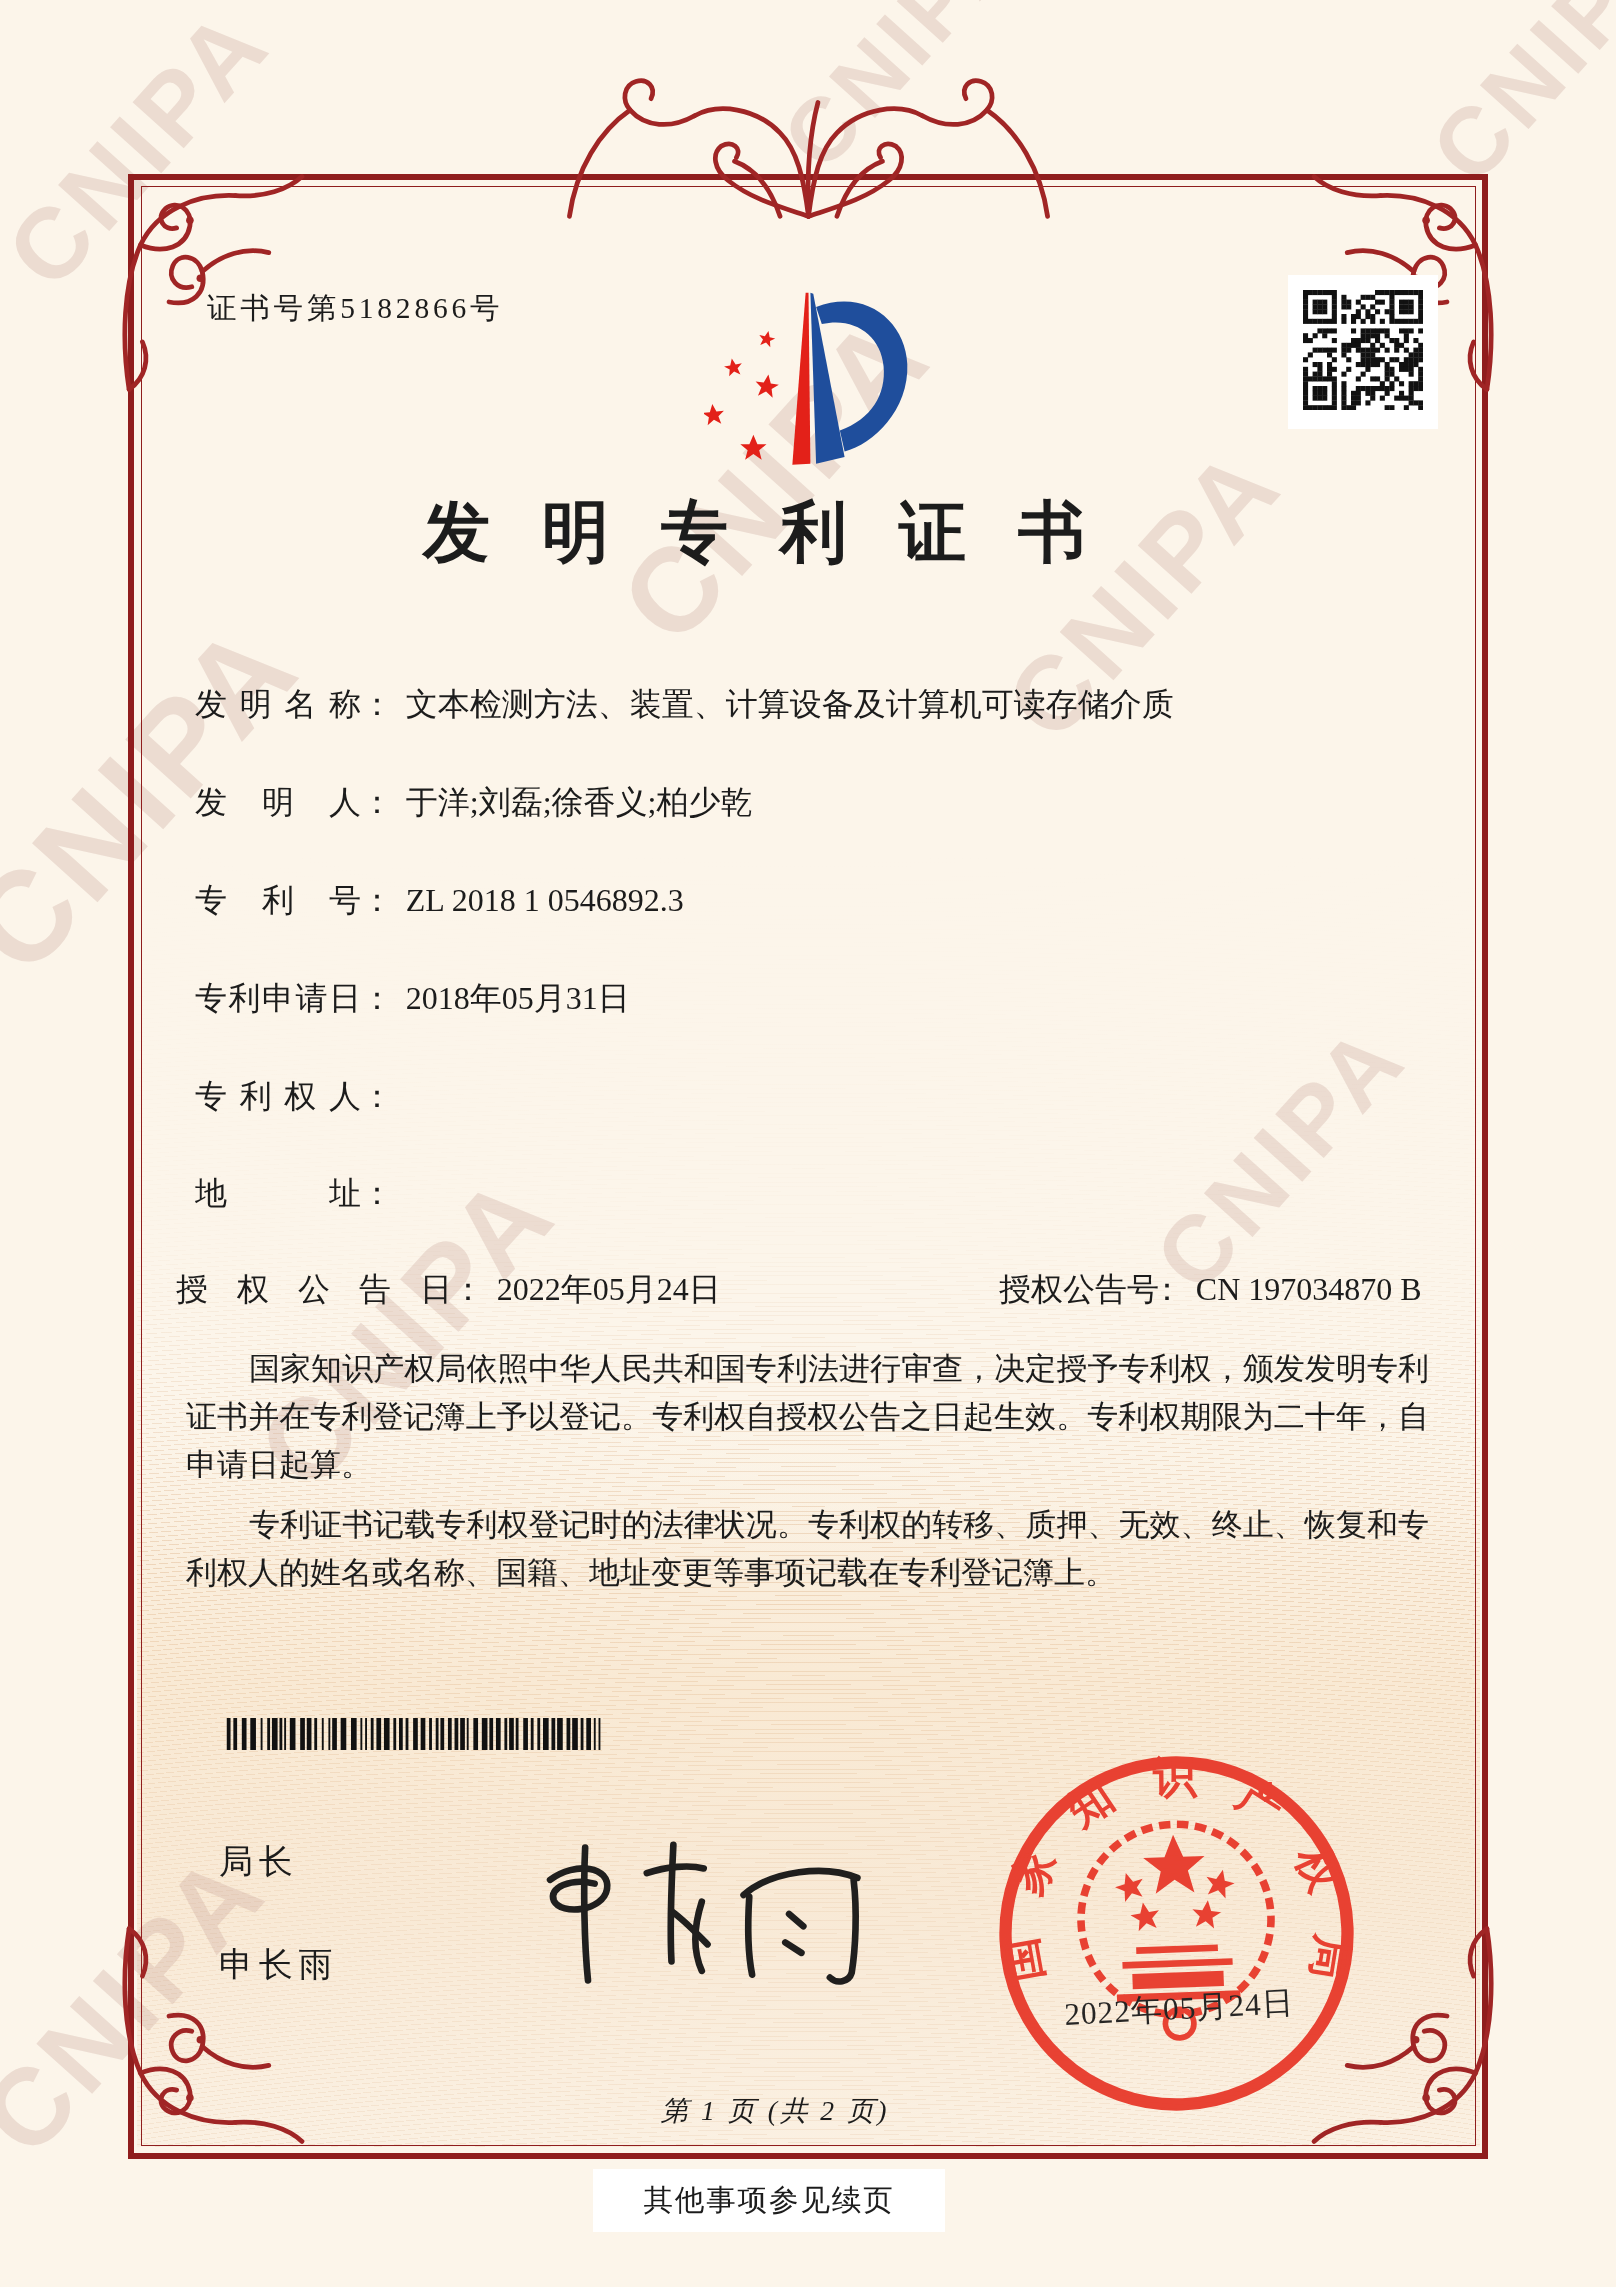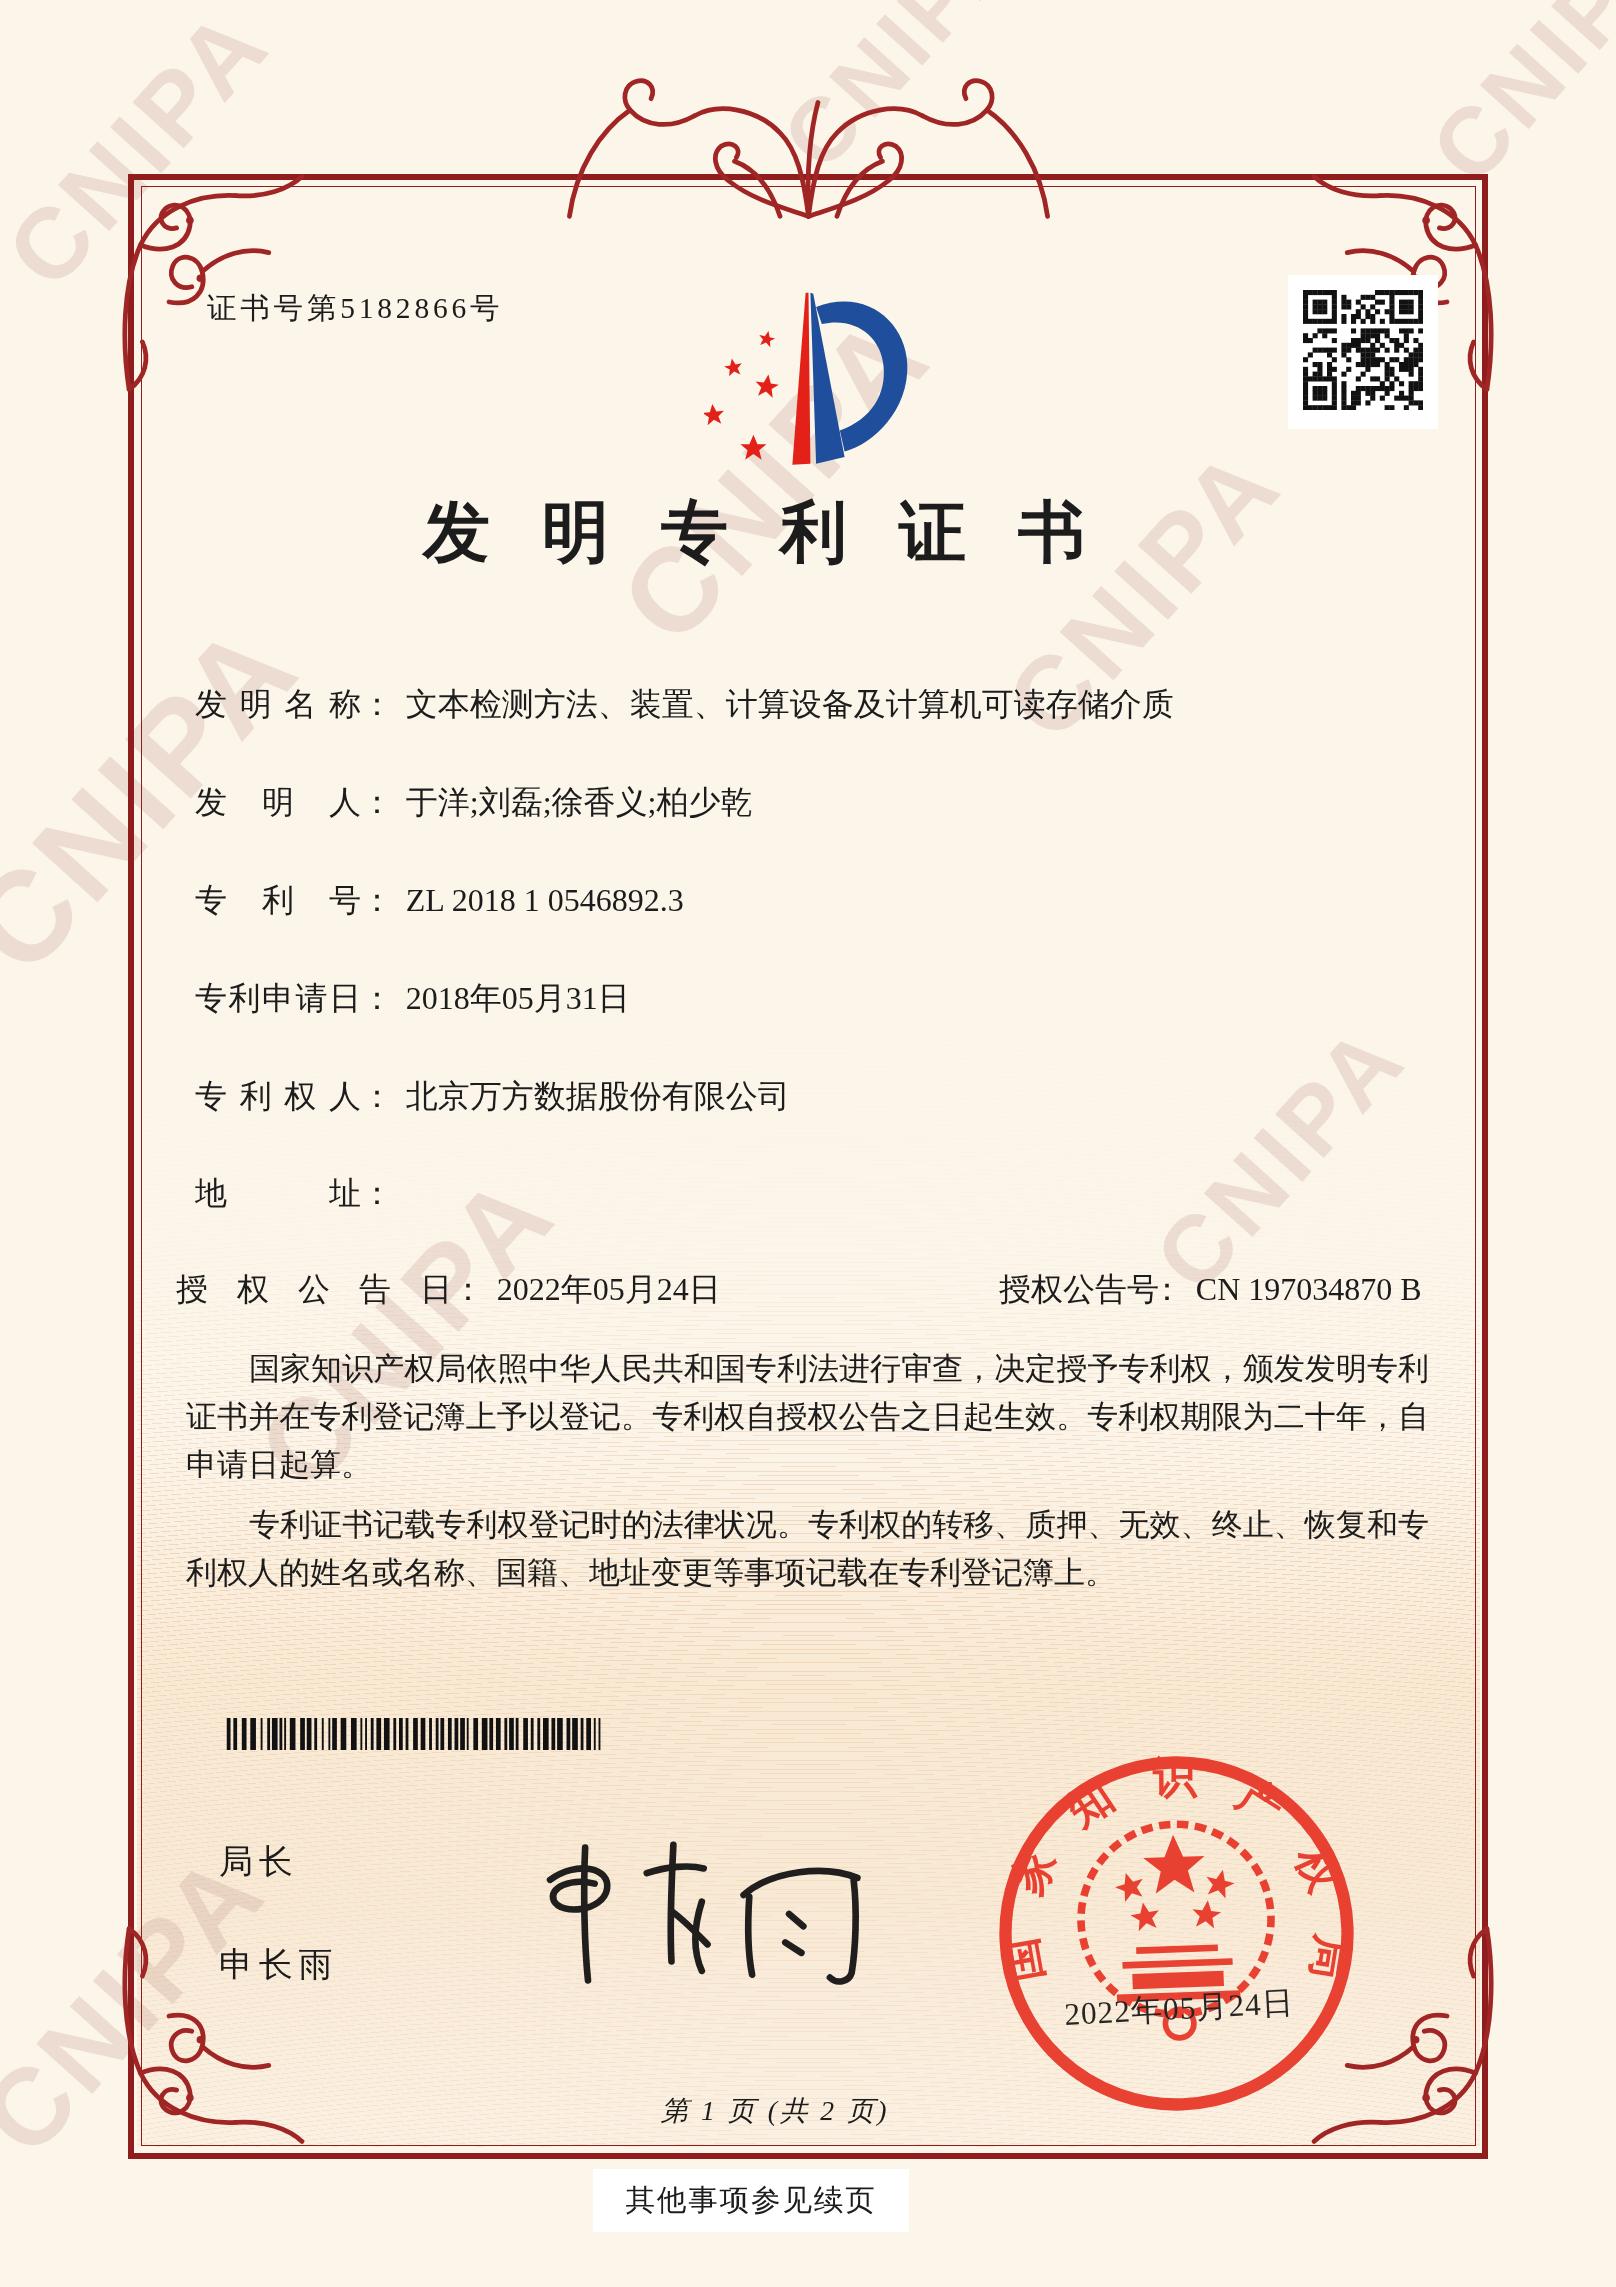--- a/index.html
+++ b/index.html
@@ -47,21 +47,21 @@
 
   
   #barcode{left:225px;top:1718px;z-index:4;}
   #officer-title{left:219px;top:1798px;font-family:"Liberation Sans","DejaVu Sans",sans-serif;
                  font-size:34px;font-weight:500;z-index:4;letter-spacing:5.7px;margin-top:41px;}
   #officer-name{left:219px;top:1942px;font-family:"Liberation Sans","DejaVu Sans",sans-serif;
                 font-size:34px;font-weight:500;z-index:4;letter-spacing:5.7px;}
   #signature{left:504px;top:1821px;z-index:4;}
   #seal{left:996px;top:1753px;z-index:6;opacity:.95;transform:rotate(-2deg);}
   #page-num{left:128px;top:2092px;width:1294px;text-align:center;font-size:27.6px;z-index:4;letter-spacing:2.9px;font-style:italic;}
-  #note-box{left:593px;top:2169px;width:316px;height:63px;background:#ffffff;z-index:4;
+  #note-box{left:593px;top:2169px;width:352px;height:63px;background:#ffffff;z-index:4;
             display:flex;align-items:center;justify-content:center;font-size:29.5px;letter-spacing:1.9px;}
 </style>
 </head>
 <body>
 
 <div id="band" class="abs"></div>
 
 <div class="wm" style="left:-28.5px;top:90px;font-size:100px;">CNIPA</div>
 <div class="wm" style="left:751px;top:-9.5px;font-size:90px;">CNIPA</div>
 <div class="wm" style="left:1398px;top:-4.8px;font-size:95px;">CNIPA</div>
@@ -509,21 +509,20 @@
     <span class="fvalue">2018年05月31日</span>
 </div>
 <div class="frow" style="top:1075px;">
   <span class="flabel">
       <span>专</span>
       <span>利</span>
       <span>权</span>
       <span>人</span>
     </span>
     <span class="fcolon">：</span>
-    <span class="fvalue">北京万方数据股份有限公司</span>
 </div>
 <div class="frow" style="top:1172px;">
   <span class="flabel">
       <span>地</span>
       <span>址</span>
     </span>
     <span class="fcolon">：</span>
 </div>
 
 <div class="frow" style="top:1268px;left:176px;">

